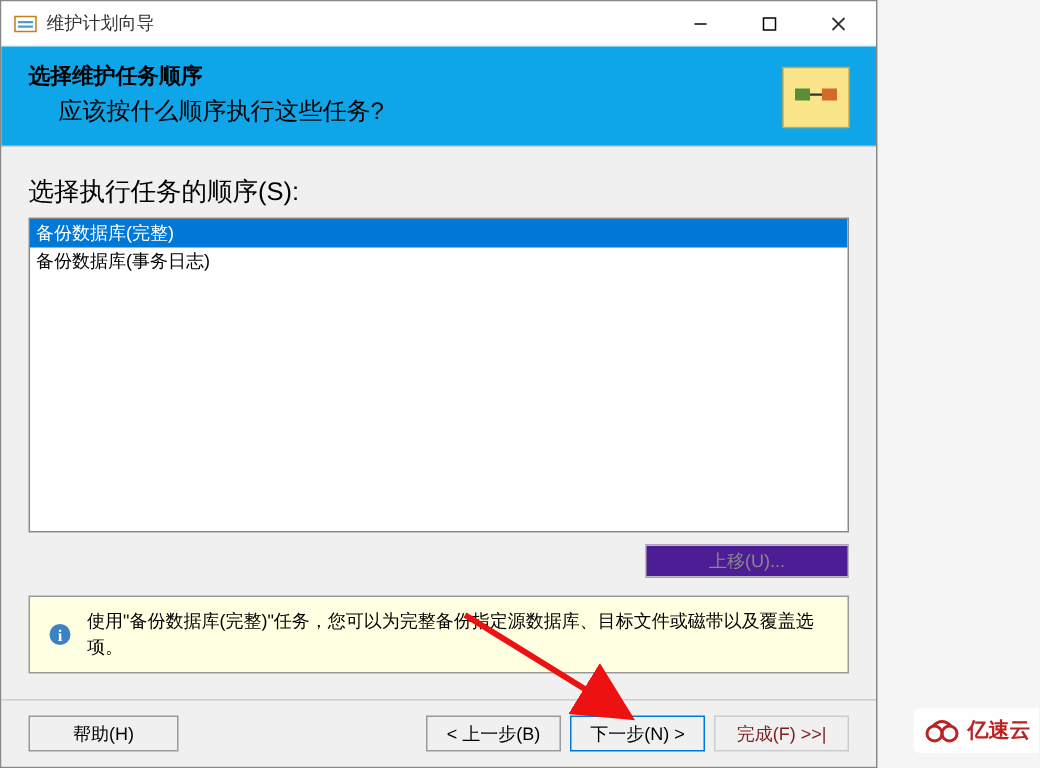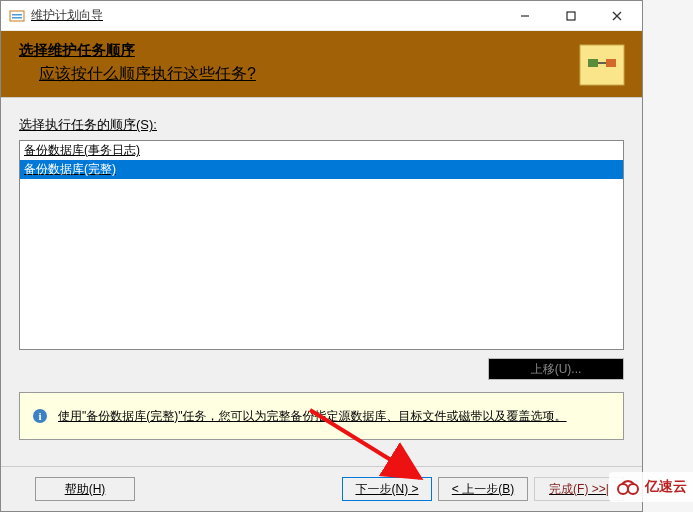--- a/index.html
+++ b/index.html
@@ -1,44 +1,44 @@
 <!DOCTYPE html>
 <html><head>
   <meta charset="utf-8">
   <style>
     * { box-sizing: border-box; margin: 0; padding: 0; }
     body { font-family: "Microsoft YaHei", "SimSun", Arial, sans-serif; font-size: 12px; background: #f5f5f5; width: 693px; height: 512px; overflow: hidden; position: relative; }
-    .window { width: 643px; height: 512px; background: #fff; border: 1px solid #888; display: flex; flex-direction: column; text-decoration: underline; }
+    .window { width: 585px; height: 512px; background: #fff; border: 1px solid #888; display: flex; flex-direction: column; }
     .titlebar { height: 30px; background: #fff; display: flex; align-items: center; padding: 0 2px 0 8px; border-bottom: 1px solid #eee; }
     .titlebar-icon { width: 16px; height: 16px; margin-right: 6px; display: flex; align-items: center; justify-content: center; }
     .titlebar-title { flex: 1; font-size: 12px; color: #333; }
     .titlebar-btns { display: flex; }
     .win-btn { width: 46px; height: 30px; display: flex; align-items: center; justify-content: center; color: #333; cursor: default; font-family: Arial; }
-    .header-area { display: flex; padding: 10px 14px 8px 18px; border-bottom: 1px solid #ccc; background: #a16207; }
+    .header-area { display: flex; padding: 10px 14px 8px 18px; border-bottom: 1px solid #ccc; background: #0ea5e9; }
     .header-text { flex: 1; }
     .header-title { font-size: 14.5px; font-weight: bold; color: #000; margin-bottom: 4px; }
     .header-sub { font-size: 16px; color: #000; padding-left: 20px; }
     .header-graphic { width: 60px; height: 48px; position: relative; }
     .content { flex: 1; padding: 18px 18px 0 18px; background: #f0f0f0; display: flex; flex-direction: column; }
-    .label-row { font-size: 13px; color: #000; margin-bottom: 6px; }
+    .label-row { font-size: 17px; color: #000; margin-bottom: 6px; }
     .listbox { background: #fff; border: 1px solid #888; height: 210px; overflow: auto; }
     .list-item { padding: 1px 4px; font-size: 12px; color: #000; white-space: nowrap; cursor: default; }
     .list-item.selected { background: #0078d7; color: #fff; }
     .move-row { display: flex; justify-content: flex-end; gap: 36px; padding: 8px 0 12px 0; }
-    .move-btn { width: 136px; height: 22px; background: #000000; border: 1px solid #bbb; color: #888; font-size: 12px; cursor: default; display: flex; align-items: center; justify-content: center; }
+    .move-btn { width: 136px; height: 22px; background: #4c1d95; border: 1px solid #bbb; color: #888; font-size: 12px; cursor: default; display: flex; align-items: center; justify-content: center; }
     .info-box { background: #ffffe1; border: 1px solid #999; padding: 8px 12px; display: flex; align-items: center; gap: 10px; min-height: 48px; }
     .info-icon { width: 16px; height: 16px; flex: none; }
     .info-text { font-size: 12px; color: #000; }
     .footer { border-top: 1px solid #ccc; padding: 10px 18px; background: #f0f0f0; display: flex; align-items: center; }
     .ftr-left { flex: none; }
     .ftr-spacer { flex: 1; }
     .ftr-btn { min-width: 90px; height: 24px; padding: 0 10px; border: 1px solid #999; background: #f0f0f0; font-size: 12px; color: #000; display: flex; align-items: center; justify-content: center; margin-left: 6px; cursor: default; }
     .ftr-btn.primary { border: 1.5px solid #0078d7; }
     .ftr-btn.disabled { color: #7f1d1d; border-color: #ccc; }
-    .ftr-btn.help { min-width: 100px; margin-left:16px; }
+    .ftr-btn.help { min-width: 100px; margin-left:0; }
     .arrow-annot { position: absolute; left: 300px; top: 400px; pointer-events: none; }
     .watermark { position: absolute; right: 0; bottom: 10px; display: flex; align-items: center; gap: 4px; background: rgba(255,255,255,0.85); padding: 4px 6px; border-radius: 4px 0 0 4px; pointer-events: none; }
     .wm-text { font-size: 14px; font-weight: bold; color: #b22; }
   </style>
 </head>
 <body>
 
 <div class="window">
   <div class="titlebar">
     <span class="titlebar-icon">
@@ -80,44 +80,44 @@
         <rect x="20" y="18" width="10" height="8" fill="#5b8c3a"></rect>
         <rect x="38" y="18" width="10" height="8" fill="#d46a2a"></rect>
         <line x1="30" y1="22" x2="38" y2="22" stroke="#333" stroke-width="1.5"></line>
       </svg>
     </div>
   </div>
 
   <div class="content">
     <div class="label-row">选择执行任务的顺序(S):</div>
     <div class="listbox">
+      <div class="list-item selected">备份数据库(完整)</div>
       <div class="list-item">备份数据库(事务日志)</div>
-      <div class="list-item selected">备份数据库(完整)</div>
     </div>
     <div class="move-row">
       <div class="move-btn">上移(U)...</div>
     </div>
     <div class="info-box">
       <span class="info-icon">
         <svg width="16" height="16" viewBox="0 0 16 16">
             <circle cx="8" cy="8" r="7" fill="#3b82c4"></circle>
             <text x="8" y="12" text-anchor="middle" fill="#fff" font-size="11" font-weight="bold" font-family="serif">i</text>
           </svg>
       </span>
       <span class="info-text">使用"备份数据库(完整)"任务，您可以为完整备份指定源数据库、目标文件或磁带以及覆盖选项。</span>
     </div>
   </div>
 
   <div class="footer">
     <div class="ftr-left">
       <div class="ftr-btn help">帮助(H)</div>
     </div>
     <div class="ftr-spacer"></div>
+    <div class="ftr-btn">&lt; 上一步(B)</div>
     <div class="ftr-btn primary">下一步(N) &gt;</div>
-    <div class="ftr-btn">&lt; 上一步(B)</div>
     <div class="ftr-btn disabled">完成(F) &gt;&gt;|</div>
   </div>
 </div>
 
 <svg class="arrow-annot" width="180" height="100">
   <defs>
       <marker id="ah" markerWidth="12" markerHeight="12" refX="9" refY="5" orient="auto">
         <path d="M0,0 L10,5 L0,10 Z" fill="#e11"></path>
       </marker>
     </defs>

